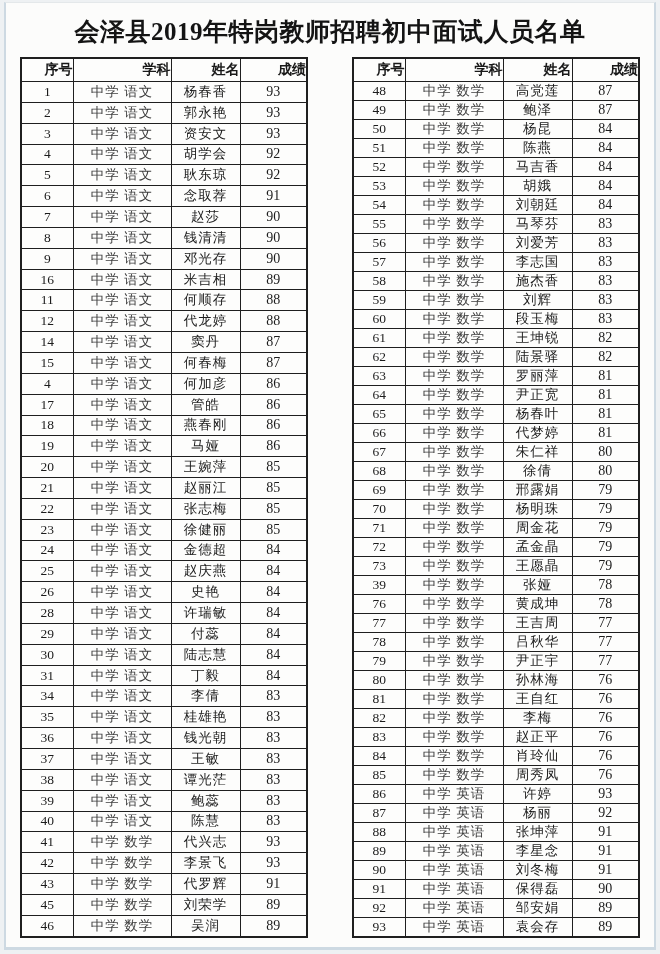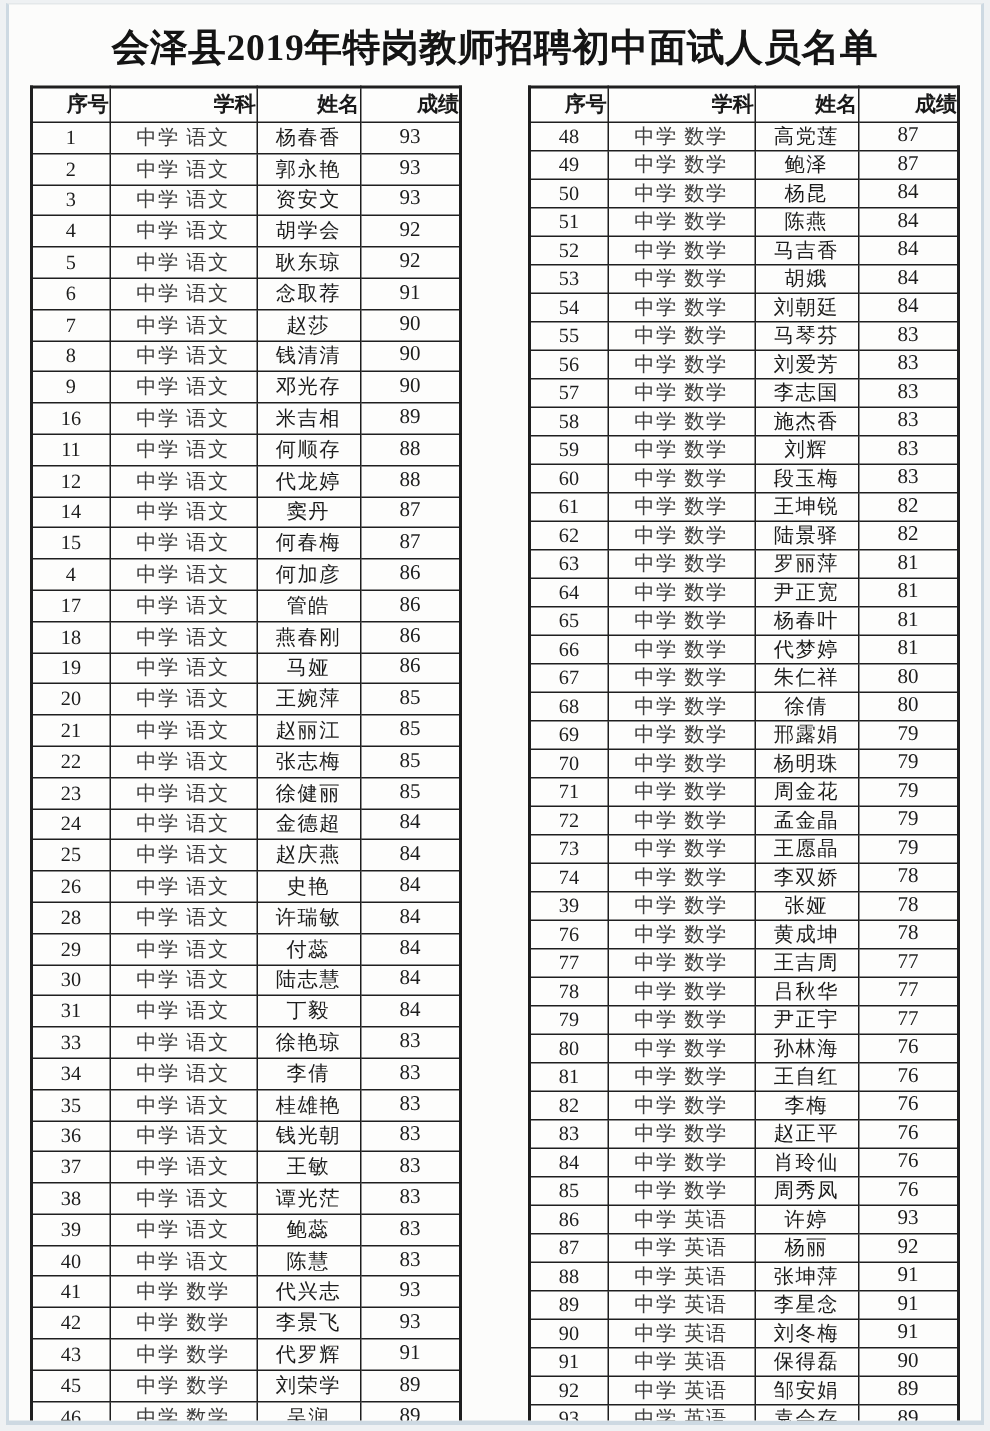--- a/index.html
+++ b/index.html
@@ -271,26 +271,20 @@
             <td class="c-name">陆志慧</td>
             <td class="c-score">84</td>
           </tr>
           <tr>
             <td class="c-num">31</td>
             <td class="c-subject">中学 语文</td>
             <td class="c-name">丁毅</td>
             <td class="c-score">84</td>
           </tr>
           <tr>
-            <td class="c-num">33</td>
-            <td class="c-subject">中学 语文</td>
-            <td class="c-name">徐艳琼</td>
-            <td class="c-score">83</td>
-          </tr>
-          <tr>
             <td class="c-num">34</td>
             <td class="c-subject">中学 语文</td>
             <td class="c-name">李倩</td>
             <td class="c-score">83</td>
           </tr>
           <tr>
             <td class="c-num">35</td>
             <td class="c-subject">中学 语文</td>
             <td class="c-name">桂雄艳</td>
             <td class="c-score">83</td>
@@ -526,26 +520,20 @@
             <td class="c-name">孟金晶</td>
             <td class="c-score">79</td>
           </tr>
           <tr>
             <td class="c-num">73</td>
             <td class="c-subject">中学 数学</td>
             <td class="c-name">王愿晶</td>
             <td class="c-score">79</td>
           </tr>
           <tr>
-            <td class="c-num">74</td>
-            <td class="c-subject">中学 数学</td>
-            <td class="c-name">李双娇</td>
-            <td class="c-score">78</td>
-          </tr>
-          <tr>
             <td class="c-num">39</td>
             <td class="c-subject">中学 数学</td>
             <td class="c-name">张娅</td>
             <td class="c-score">78</td>
           </tr>
           <tr>
             <td class="c-num">76</td>
             <td class="c-subject">中学 数学</td>
             <td class="c-name">黄成坤</td>
             <td class="c-score">78</td>

